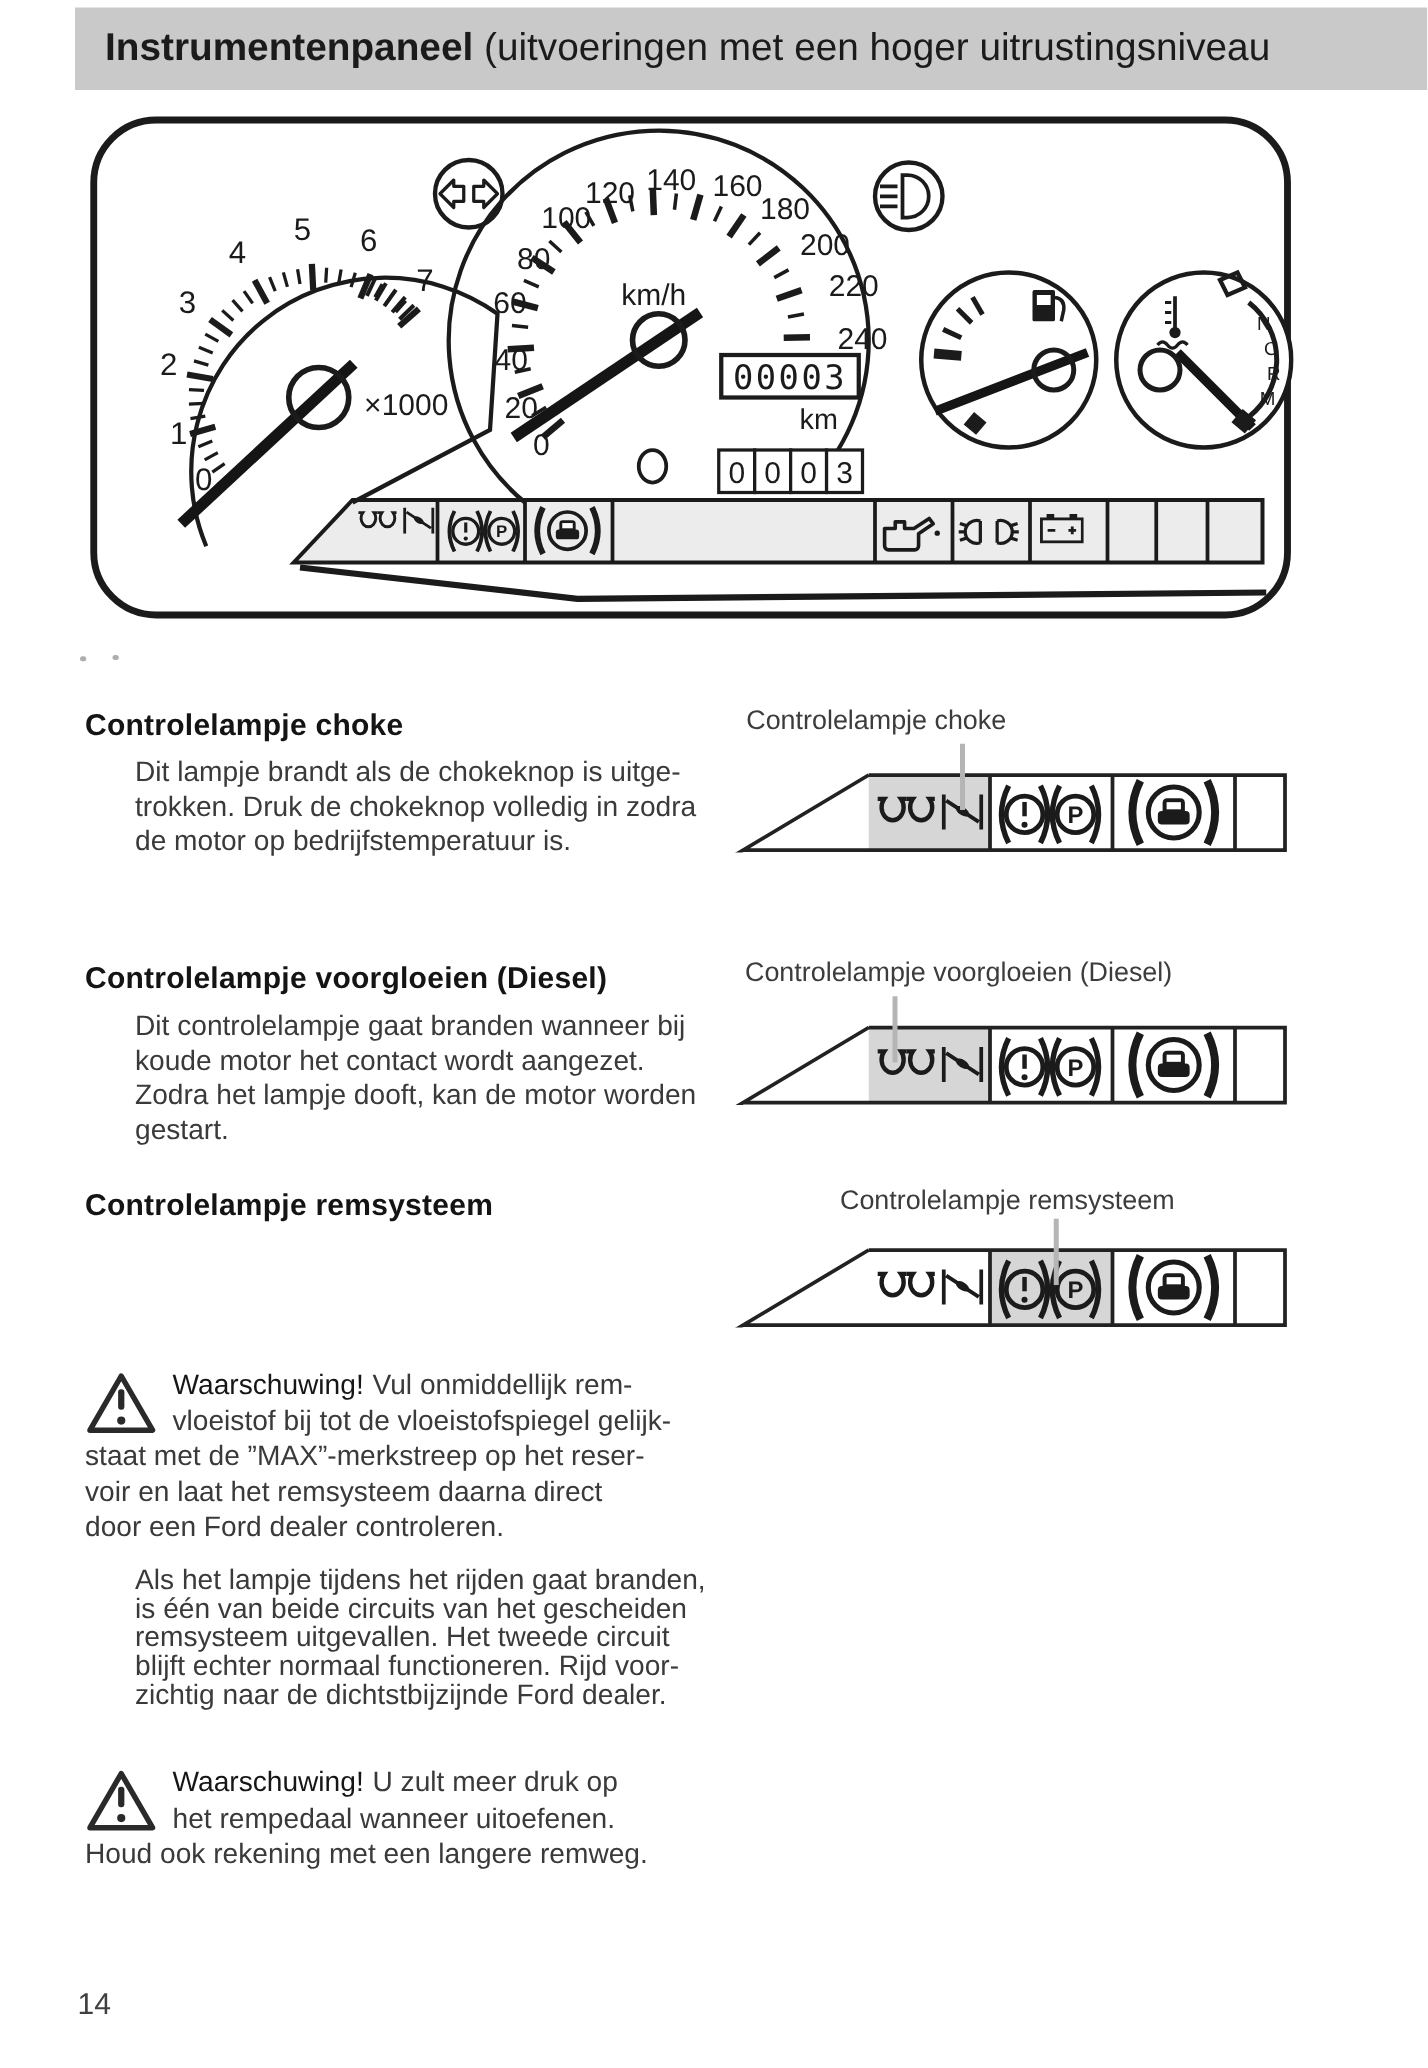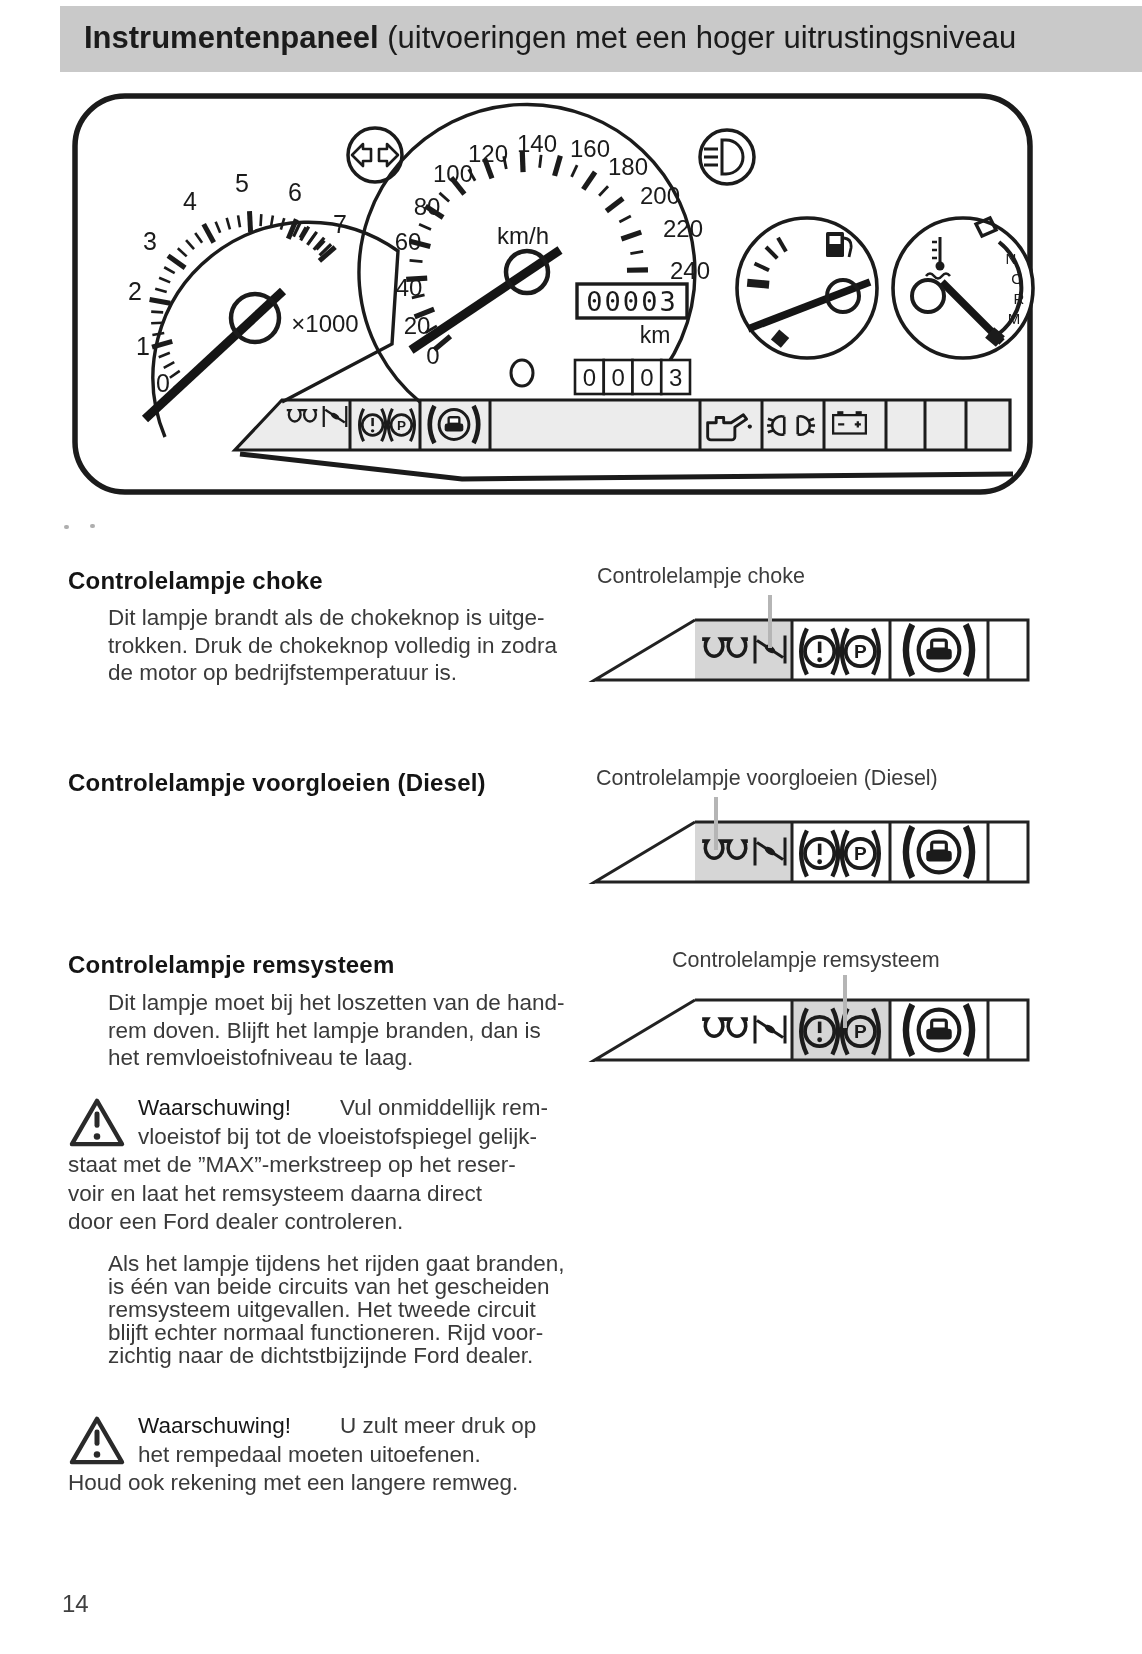--- a/index.html
+++ b/index.html
@@ -6,21 +6,21 @@
   #page{position:relative;width:1142px;height:1654px;background:#fff;overflow:hidden;
         font-family:"Liberation Sans",sans-serif;color:#333;}
   .abs{position:absolute;}
   #header-bar{left:60px;top:6px;width:1082px;height:66px;background:#c9c9c9;}
   #header-text{left:84px;top:20px;width:1100px;font-size:31px;color:#1b1b1b;white-space:nowrap;}
   #header-text b{font-weight:bold;}
   .heading{font-size:24px;font-weight:bold;color:#141414;letter-spacing:.2px;}
   .body-text{font-size:22.5px;line-height:27.5px;color:#3a3a3a;white-space:pre-line;width:500px;margin-left:40px;}
   .warn-block{width:500px;font-size:22.5px;line-height:28.5px;color:#3a3a3a;}
   .warn-lead{font-weight:normal;color:#161616;margin-right:7px;}
-  .warn-body{white-space:pre-line;margin-left:42px;}
+  .warn-body{white-space:pre-line;}
   .warn-tri{float:left;margin:2px 12px 2px 0;}
   .callout-label{font-size:21.5px;color:#3c3c3c;white-space:nowrap;}
   .pointer{width:4px;background:#b5b5b5;z-index:5;}
   .scan-dot{width:5px;height:4px;background:#9a9a9a;border-radius:2px;opacity:.8;}
   #page-number{font-size:24px;color:#404040;}
   svg text{font-family:"Liberation Sans",sans-serif;}
   .mono{font-family:"DejaVu Sans Mono",monospace;}
 </style>
 </head>
 <body>
@@ -281,25 +281,26 @@
 
   <div class="abs scan-dot" style="left:64px;top:525px"></div>
   <div class="abs scan-dot" style="left:90px;top:524px"></div>
 
   <div class="abs heading" style="left:68px;top:567px">Controlelampje choke</div>
   <div class="abs body-text" style="left:68px;top:604px">Dit lampje brandt als de chokeknop is uitge-
 trokken. Druk de chokeknop volledig in zodra
 de motor op bedrijfstemperatuur is.</div>
 
   <div class="abs heading" style="left:68px;top:769px">Controlelampje voorgloeien (Diesel)</div>
+  <div class="abs body-text" style="left:68px;top:807px">Dit controlelampje gaat branden wanneer bij
+koude motor het contact wordt aangezet.
+Zodra het lampje dooft, kan de motor worden
+gestart.</div>
 
   <div class="abs heading" style="left:68px;top:951px">Controlelampje remsysteem</div>
-  <div class="abs body-text" style="left:68px;top:989px">Dit lampje moet bij het loszetten van de hand-
-rem doven. Blijft het lampje branden, dan is
-het remvloeistofniveau te laag.</div>
 
   <div class="abs warn-block" style="left:68px;top:1094px">
     <svg class="warn-tri" width="58" height="52" viewBox="0 0 60 54">
         <use href="#sym-warn"></use>
       </svg>
     <span class="warn-lead">Waarschuwing!</span><span class="warn-body">Vul onmiddellijk rem-
 vloeistof bij tot de vloeistofspiegel gelijk-
 staat met de ”MAX”-merkstreep op het reser-
 voir en laat het remsysteem daarna direct
 door een Ford dealer controleren.</span>
@@ -309,21 +310,21 @@
 is één van beide circuits van het gescheiden
 remsysteem uitgevallen. Het tweede circuit
 blijft echter normaal functioneren. Rijd voor-
 zichtig naar de dichtstbijzijnde Ford dealer.</div>
 
   <div class="abs warn-block" style="left:68px;top:1412px">
     <svg class="warn-tri" width="58" height="52" viewBox="0 0 60 54">
         <use href="#sym-warn"></use>
       </svg>
     <span class="warn-lead">Waarschuwing!</span><span class="warn-body">U zult meer druk op
-het rempedaal moeten uitoefenen.
+het rempedaal wanneer uitoefenen.
 Houd ook rekening met een langere remweg.</span>
   </div>
 
   <div class="abs callout-label" style="left:597px;top:564px">Controlelampje choke</div>
   <svg class="abs" style="left:560px;top:618px" width="472" height="64" viewBox="0 0 472 64">
     <rect x="135" y="2" width="97" height="60" fill="#d6d6d6"></rect>
     <path d="M135,2 H468 V62 H35 M135,2 L28,66" fill="none" stroke="#222" stroke-width="3"></path>
     <line x1="232" y1="2" x2="232" y2="62" stroke="#222" stroke-width="3"></line>
     <line x1="330" y1="2" x2="330" y2="62" stroke="#222" stroke-width="3"></line>
     <line x1="428" y1="2" x2="428" y2="62" stroke="#222" stroke-width="3"></line>

